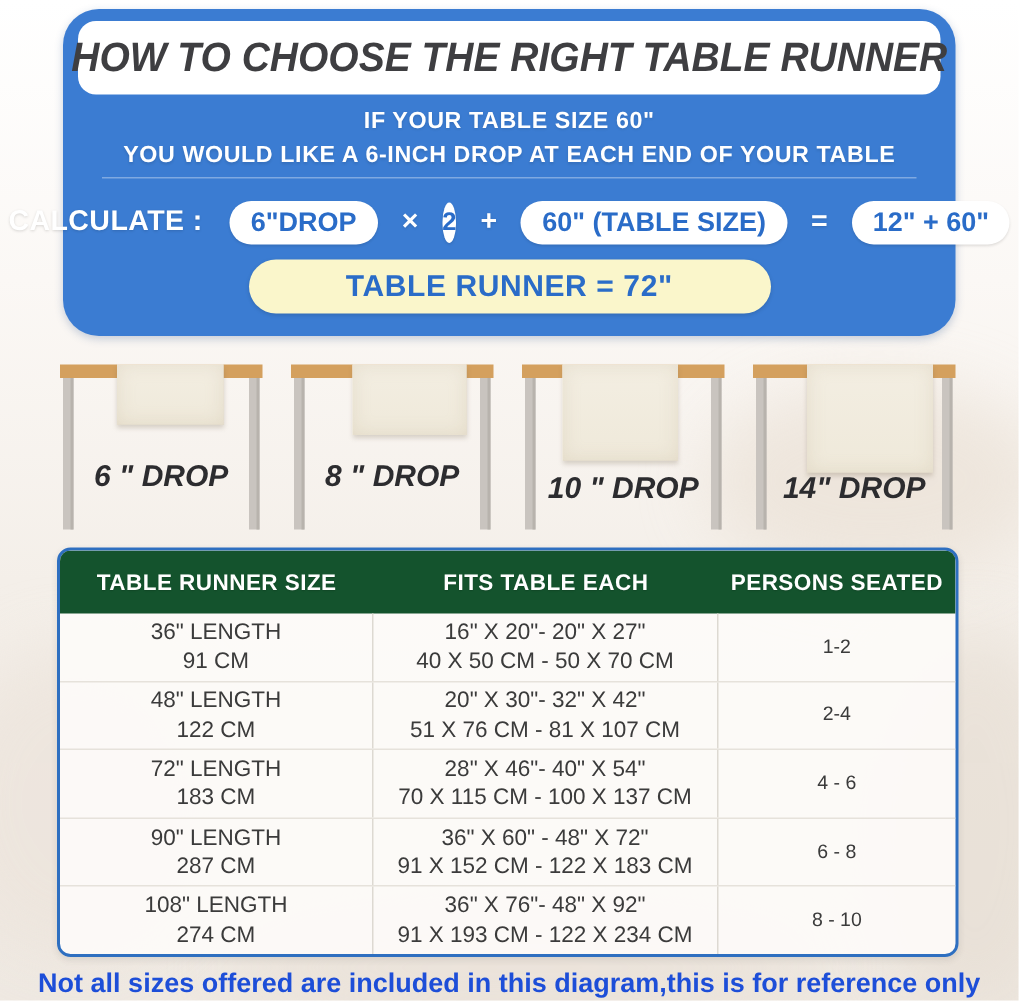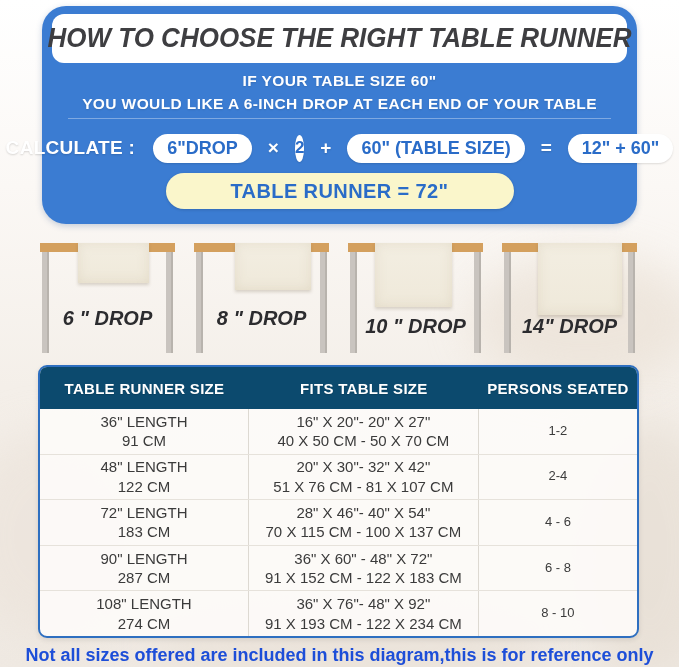--- a/index.html
+++ b/index.html
@@ -92,21 +92,21 @@
   .fig3 .fig-label, .fig4 .fig-label { top:72px; }
 
   
   .size-table {
     position:absolute; left:38px; top:365px; width:601px; height:273px;
     border:2px solid #2e6fc0; border-radius:9px; overflow:hidden;
     background:rgba(253,251,248,.92);
     box-shadow:0 2px 5px rgba(60,60,60,.12);
   }
   .st-head {
-    height:42px; background:#0c4a6e;
+    height:42px; background:#14532d;
     display:grid; grid-template-columns:35% 38.5% 26.5%;
     align-items:center;
   }
   .st-head .hcell {
     text-align:center; color:#ffffff; font-weight:800; font-size:15px;
     letter-spacing:.3px; text-shadow:0 1px 1px rgba(0,0,0,.15);
   }
   .st-body { display:flex; flex-direction:column; height:227px; }
   .st-row {
     flex:1; display:grid; grid-template-columns:35% 38.5% 26.5%;
@@ -178,21 +178,21 @@
     <div class="leg leg-l"></div>
     <div class="leg leg-r"></div>
     <div class="runner"></div>
     <div class="fig-label">14" DROP</div>
   </div>
 </div>
 
 <div class="size-table">
   <div class="st-head">
     <div class="hcell">TABLE RUNNER SIZE</div>
-    <div class="hcell">FITS TABLE SIZE</div>
+    <div class="hcell">FITS TABLE EACH</div>
     <div class="hcell">PERSONS SEATED</div>
   </div>
   <div class="st-body">
 
     <div class="st-row">
       <div class="cell cell-border">
         <span class="sub">36" LENGTH</span>
         <span class="sub">91 CM</span>
       </div>
       <div class="cell cell-border">

